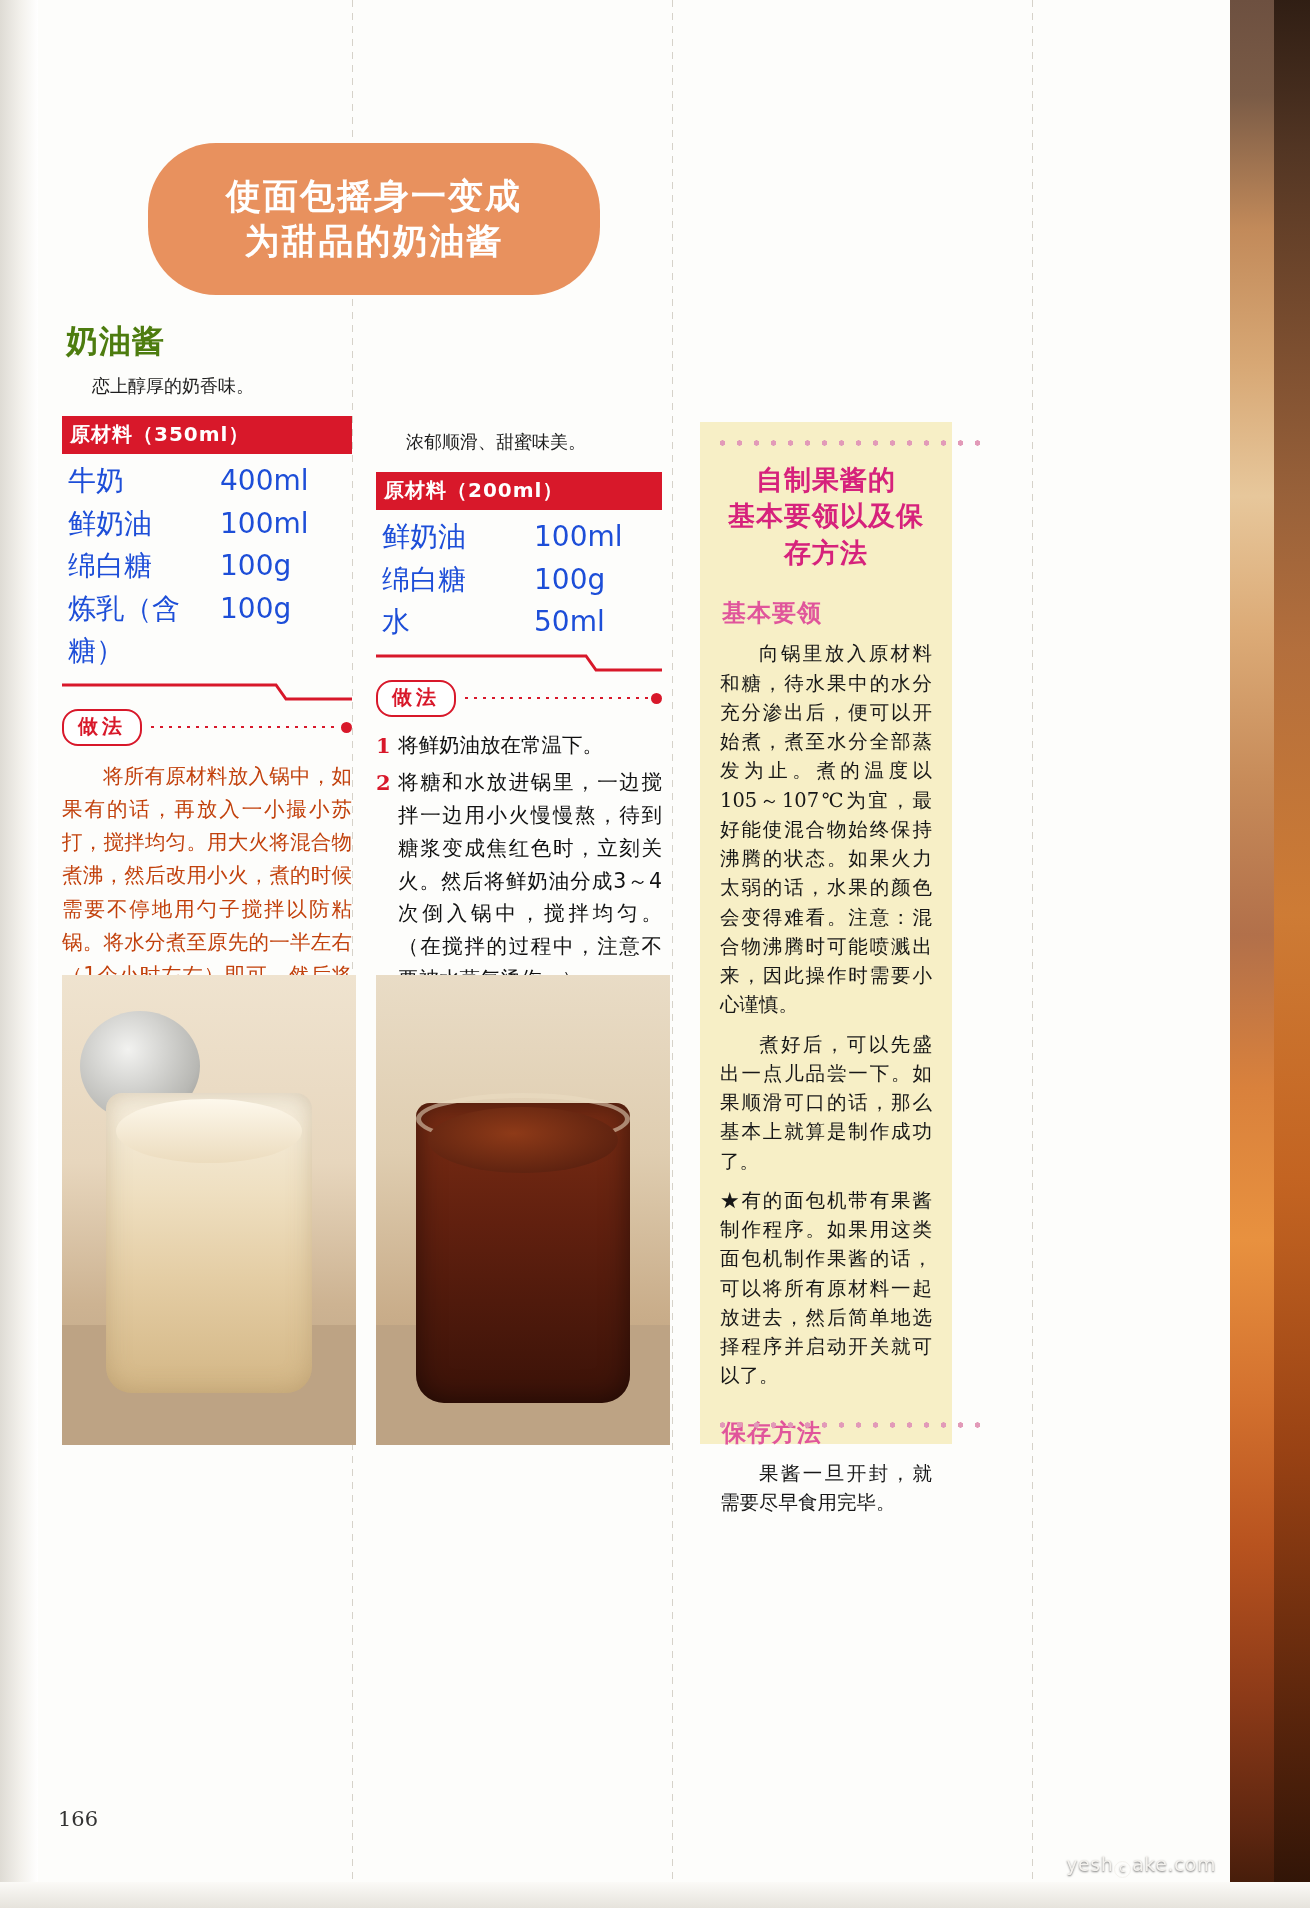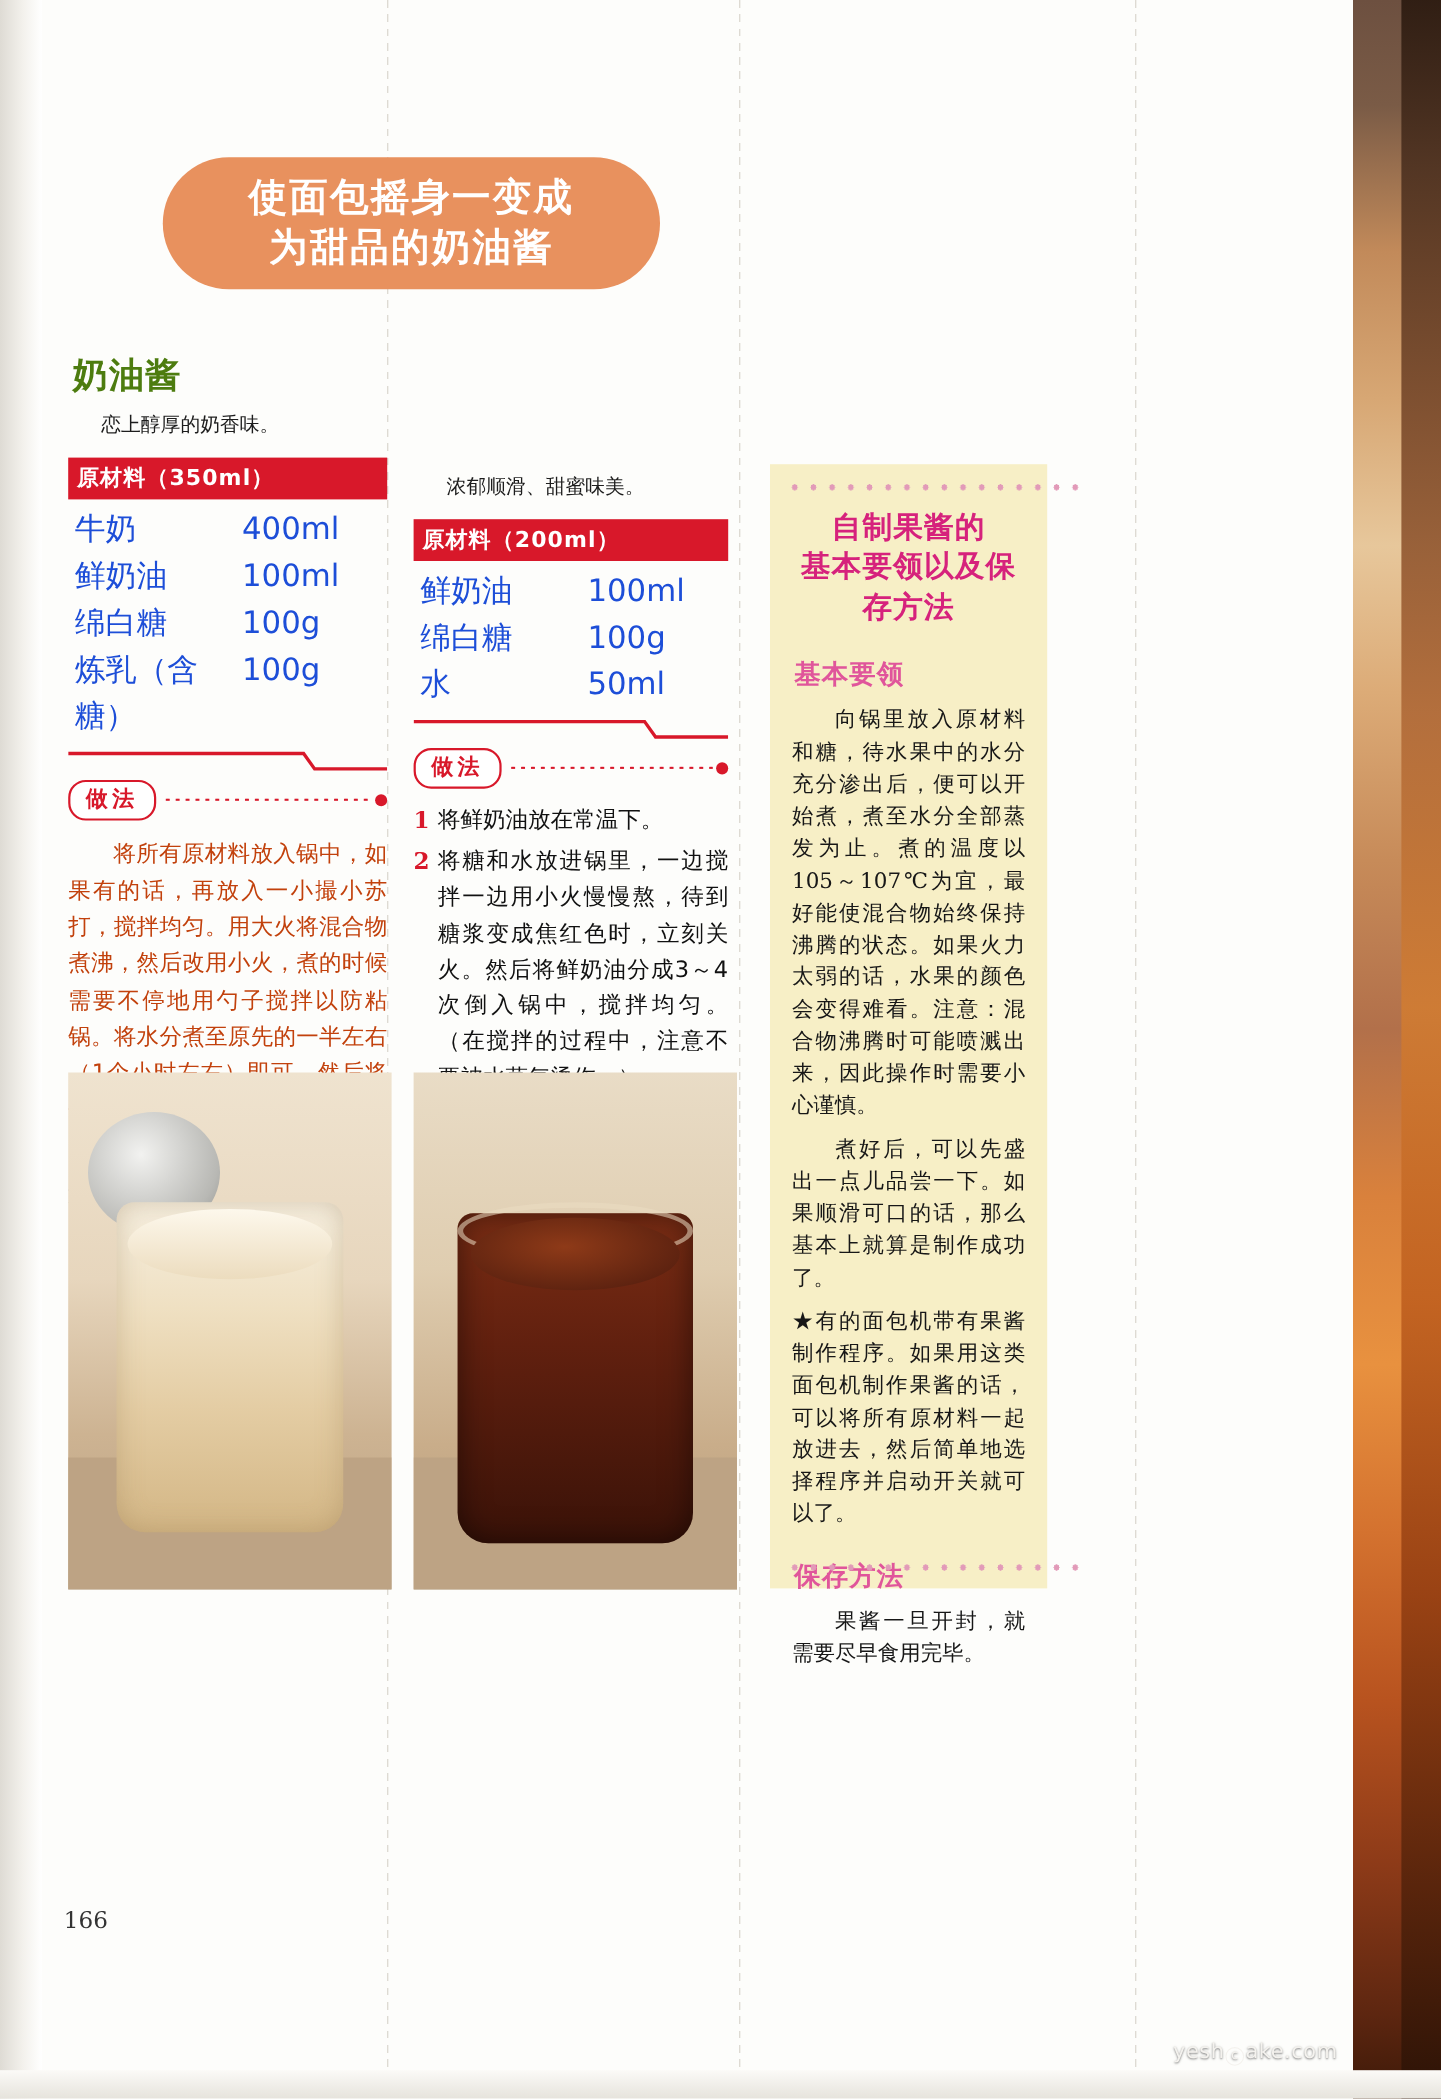--- a/index.html
+++ b/index.html
@@ -55,21 +55,21 @@
     width: 1px;
     height: 1908px;
     background: repeating-linear-gradient(to bottom, #d6d2c9 0 7px, transparent 7px 13px);
   }
   
   .banner {
     position: absolute;
     left: 148px;
     top: 143px;
     width: 452px;
-    height: 120px;
+    height: 152px;
     background: #e8915e;
     border-radius: 68px;
     display: flex;
     flex-direction: column;
     align-items: center;
     justify-content: center;
     color: #ffffff;
     font-size: 35px;
     font-weight: bold;
     letter-spacing: 2px;
@@ -315,21 +315,21 @@
     line-height: 1.5;
     color: #171717;
     text-align: justify;
     text-indent: 2em;
     font-family: "DejaVu Serif", "Liberation Serif", serif;
   }
   .sb-p.noind { text-indent: 0; }
   .page-no {
     position: absolute;
     left: 58px;
-    top: 1734px;
+    top: 1807px;
     font-size: 21px;
     color: #333;
     font-family: "DejaVu Serif", "Liberation Serif", serif;
   }
   .watermark {
     position: absolute;
     right: 94px;
     bottom: 30px;
     font-size: 19px;
     color: #f4f2ee;

